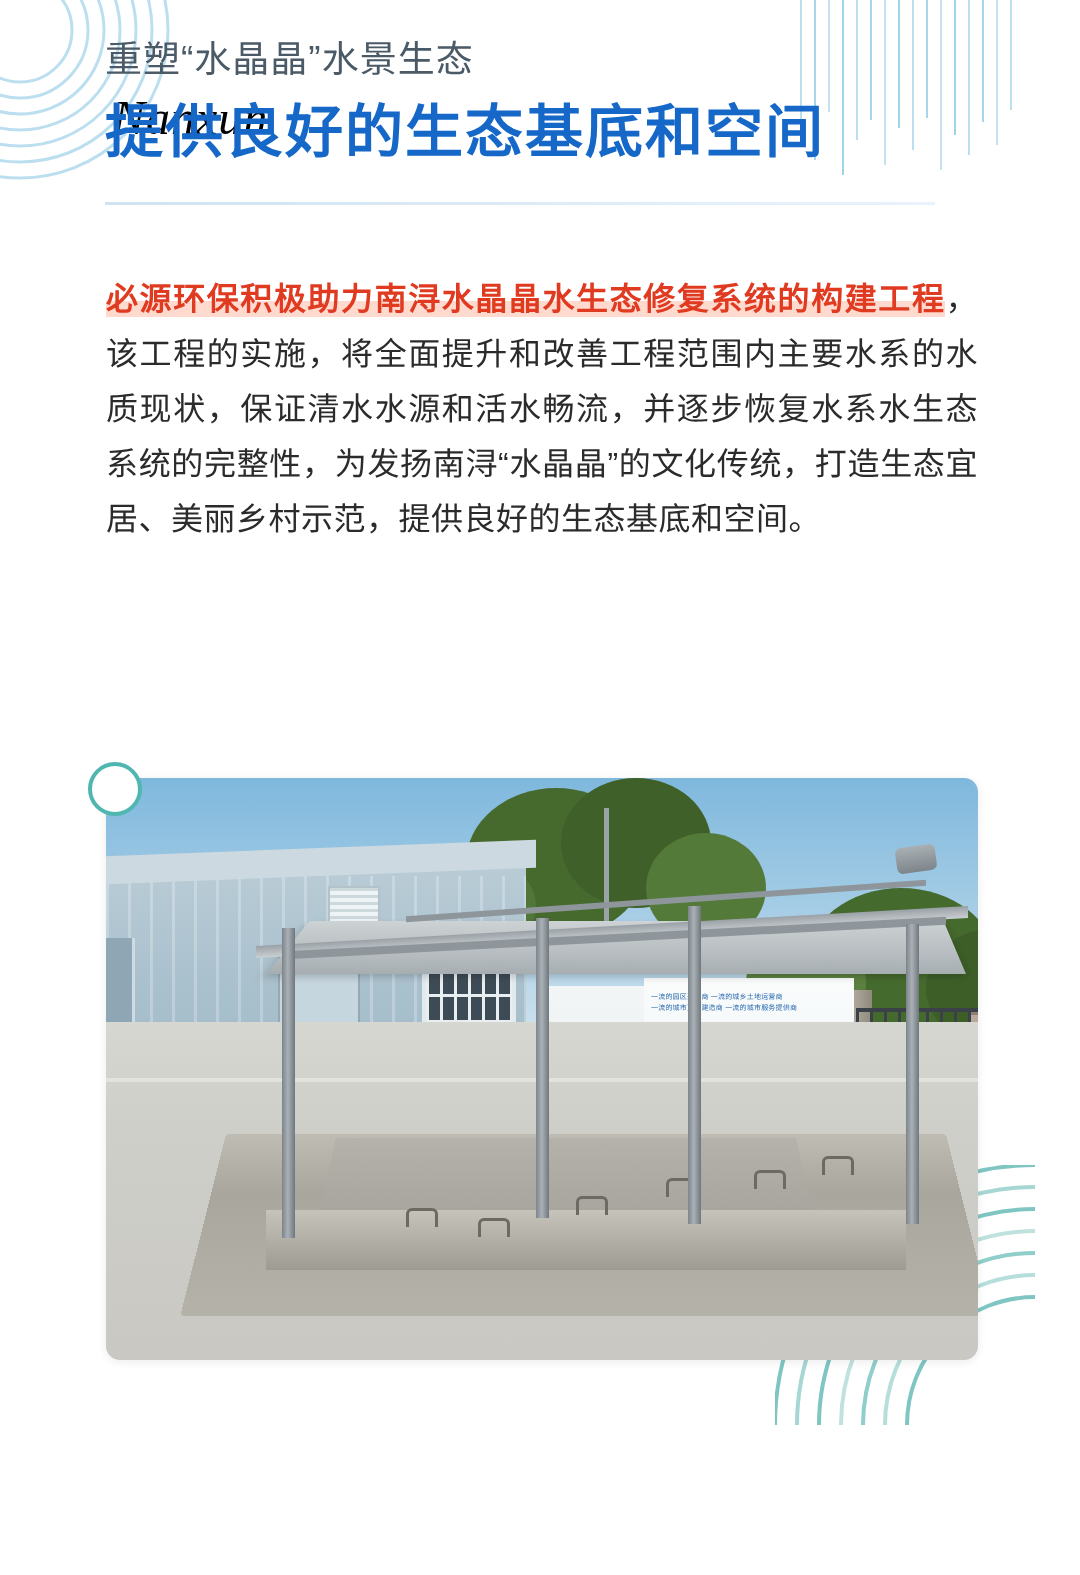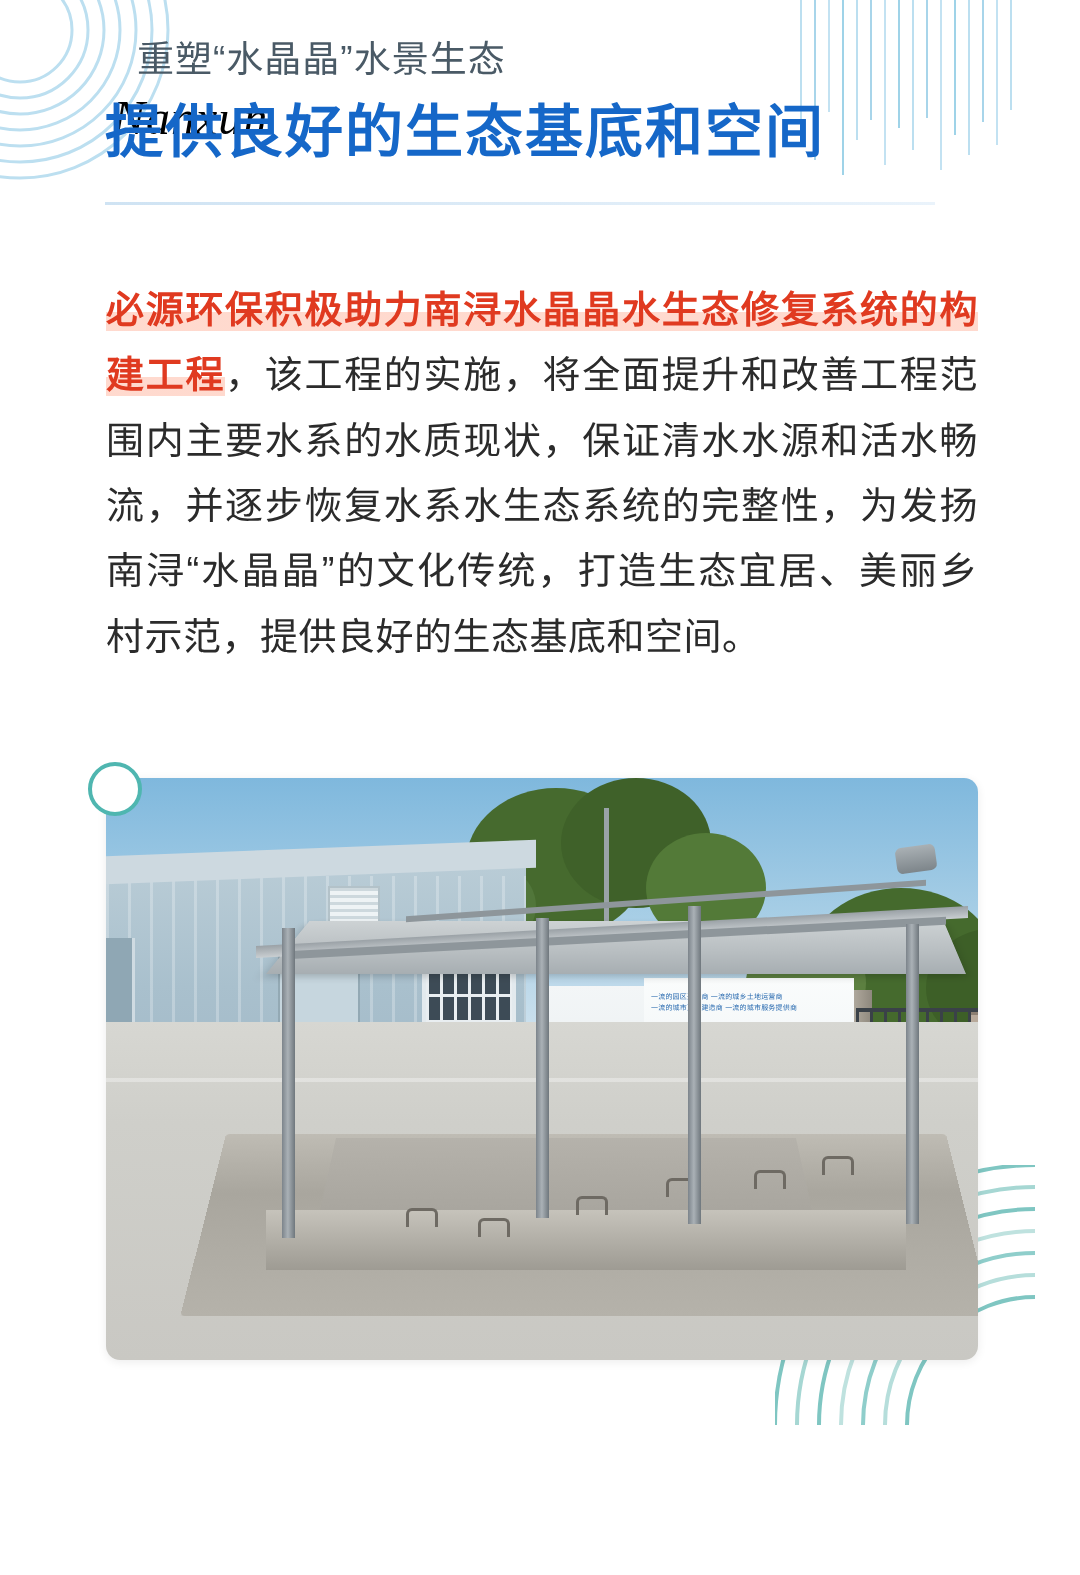--- a/index.html
+++ b/index.html
@@ -65,21 +65,20 @@
     left: 105px;
     top: 38px;
     width: 880px;
   }
   .subtitle-cn {
     font-size: 37px;
     color: #4a5a66;
     letter-spacing: 1px;
     line-height: 1.2;
     font-family: "Liberation Sans", "DejaVu Sans", sans-serif;
-    margin-left: 32px;
   }
   .script-word {
     position: absolute;
     left: 8px;
     top: 52px;
     font-family: "Liberation Serif", "DejaVu Serif", serif;
     font-style: italic;
     font-size: 48px;
     color: #000000;
     letter-spacing: 1px;
@@ -102,21 +101,21 @@
     height: 3px;
     background: linear-gradient(to right, #cfe3f3, #eaf3fb);
   }
 
   
   .para {
     position: absolute;
     left: 106px;
     top: 240px;
     width: 872px;
-    font-size: 38px;
+    font-size: 32px;
     line-height: 1.72;
     color: #2b2b2b;
     text-align: justify;
     letter-spacing: 0.5px;
   }
   .para .hl {
     color: #e03a20;
     font-weight: bold;
     background: linear-gradient(to bottom, rgba(255,220,210,0) 55%, rgba(255,205,190,0.75) 55%);
   }

